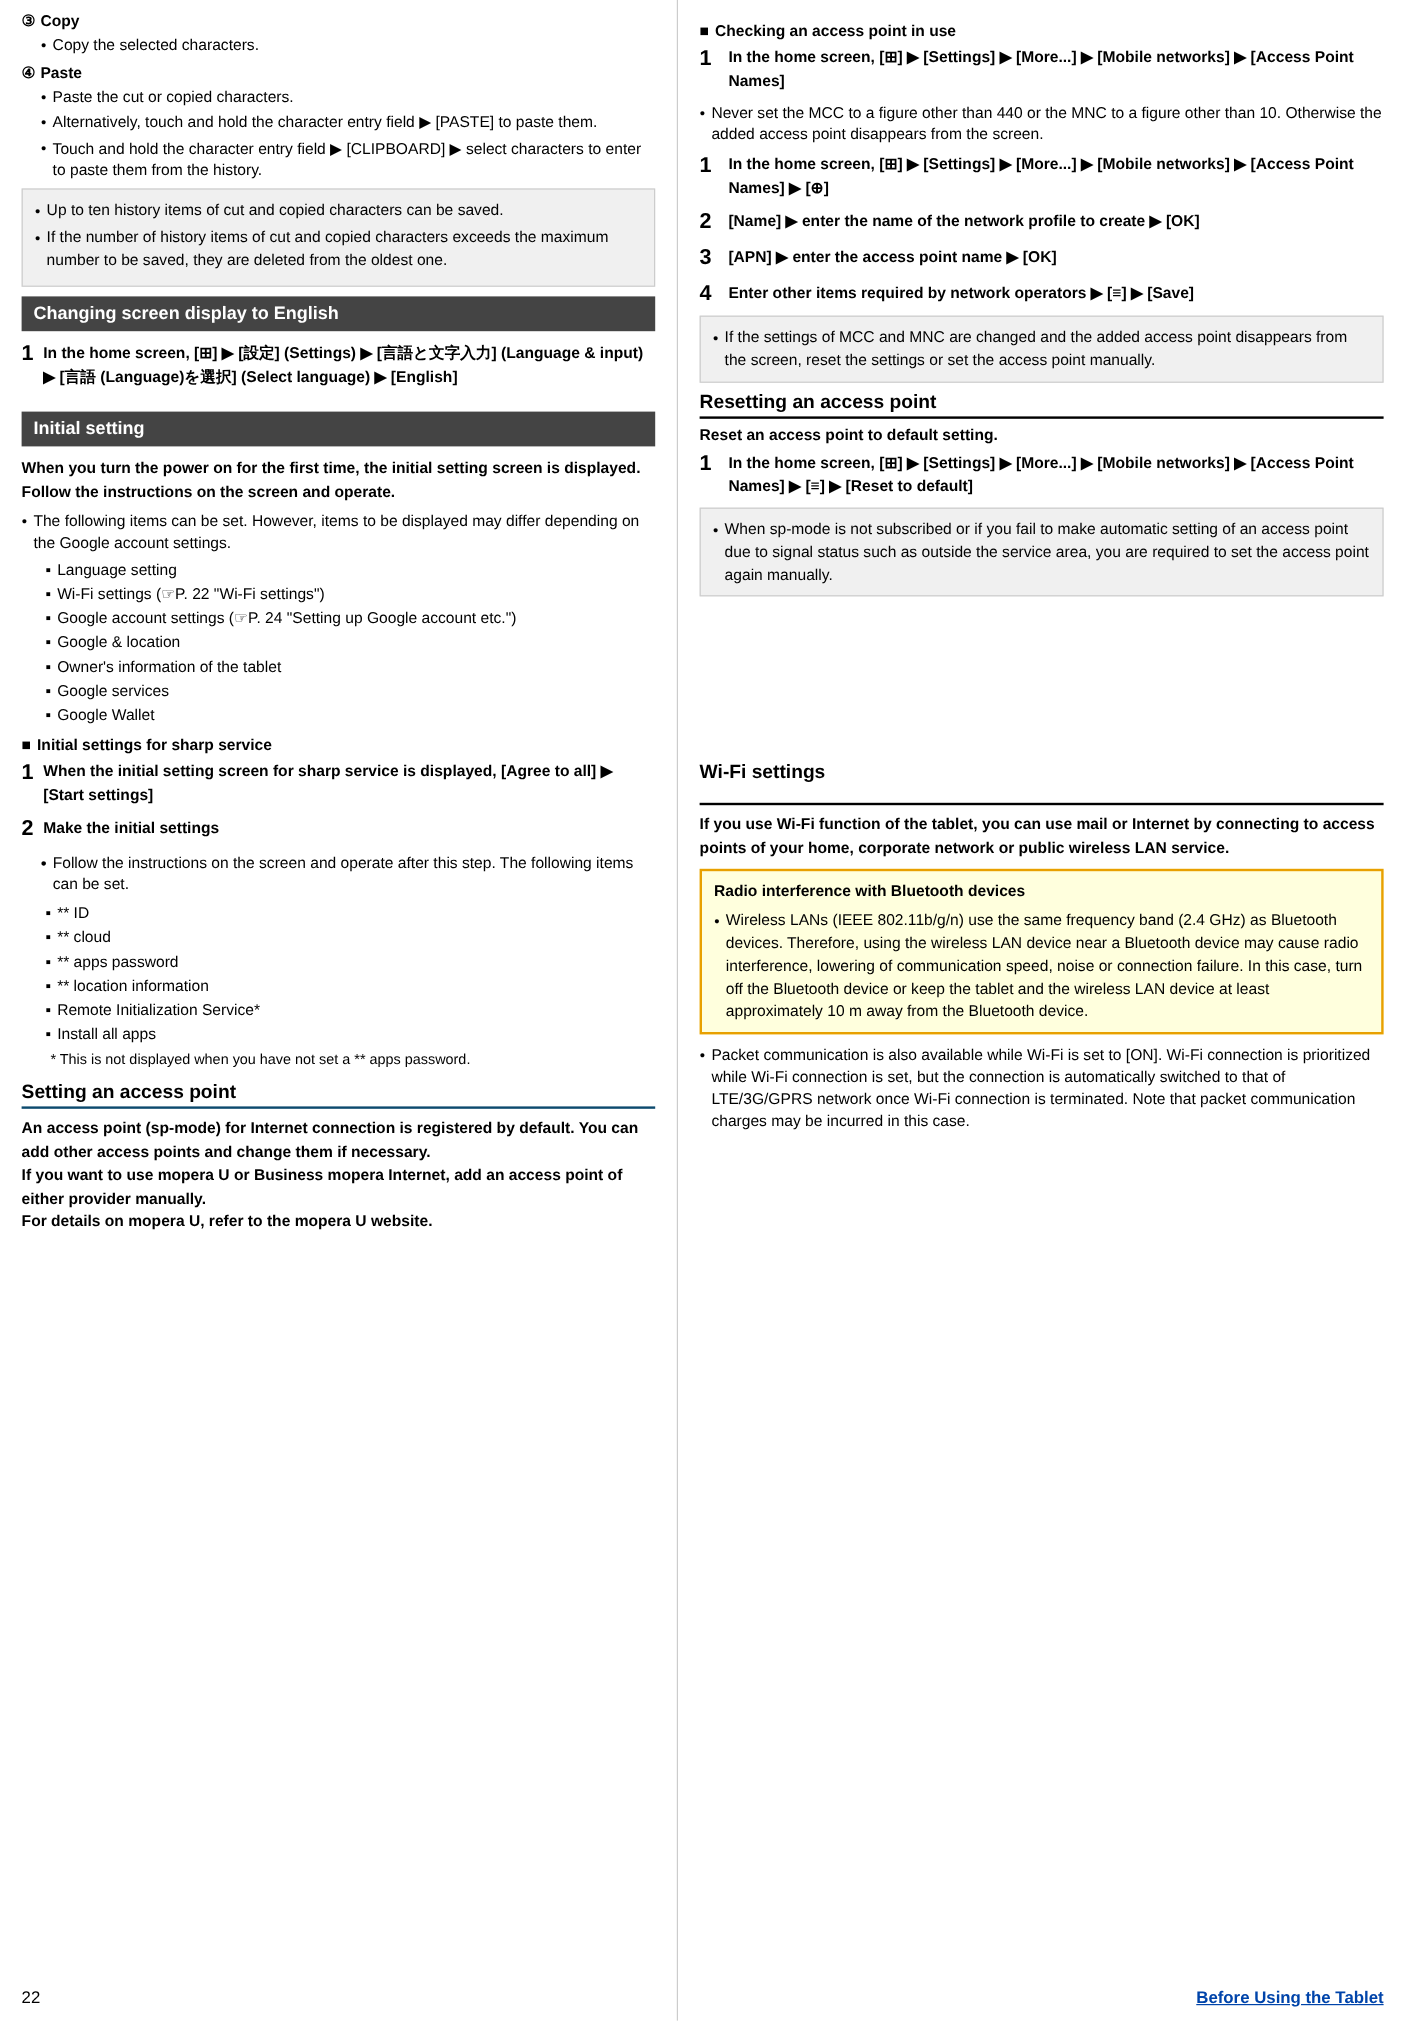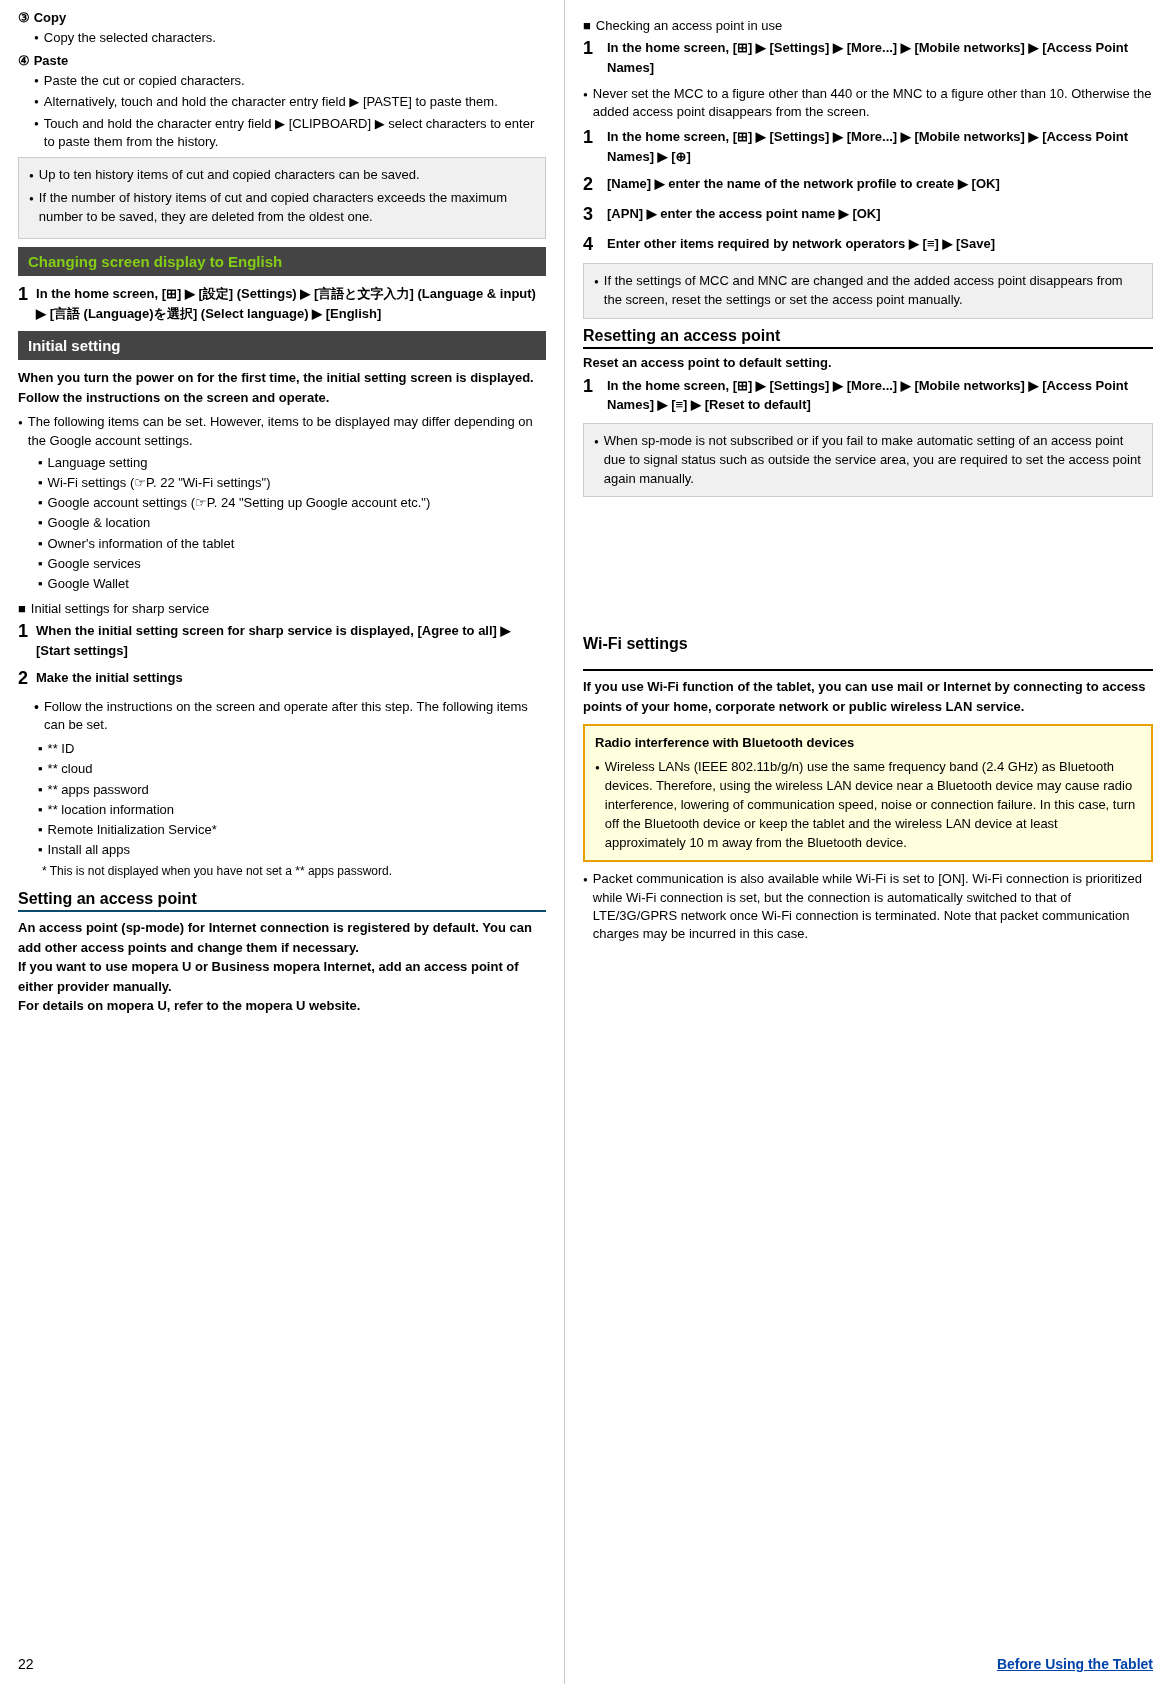--- a/index.html
+++ b/index.html
@@ -80,21 +80,21 @@
       content: "●";
       font-size: 8px;
       margin-right: 5px;
       margin-top: 4px;
       flex-shrink: 0;
     }
 
     
     .section-header {
       background: #444;
-      color: #84cc16;
+      color: #ffffff;
       font-size: 15px;
       font-weight: bold;
       padding: 6px 10px;
       margin-bottom: 8px;
       margin-top: 6px;
     }
 
     
     .step-block {
       display: flex;
@@ -116,35 +116,35 @@
     }
 
     
     .sub-section-header {
       background: #444;
       color: #fff;
       font-size: 15px;
       font-weight: bold;
       padding: 6px 10px;
       margin-bottom: 8px;
-      margin-top: 8px;
+      margin-top: 20px;
     }
 
     .intro-text {
       font-size: 13px;
       font-weight: bold;
       line-height: 1.5;
       margin-bottom: 6px;
     }
 
     
     .sq-bullet-heading {
       display: flex;
       align-items: center;
-      font-weight: normal;
+      font-weight: bold;
       font-size: 13px;
       margin-bottom: 5px;
       margin-top: 8px;
     }
     .sq-bullet-heading::before {
       content: "■";
       margin-right: 5px;
       font-size: 13px;
     }
 

